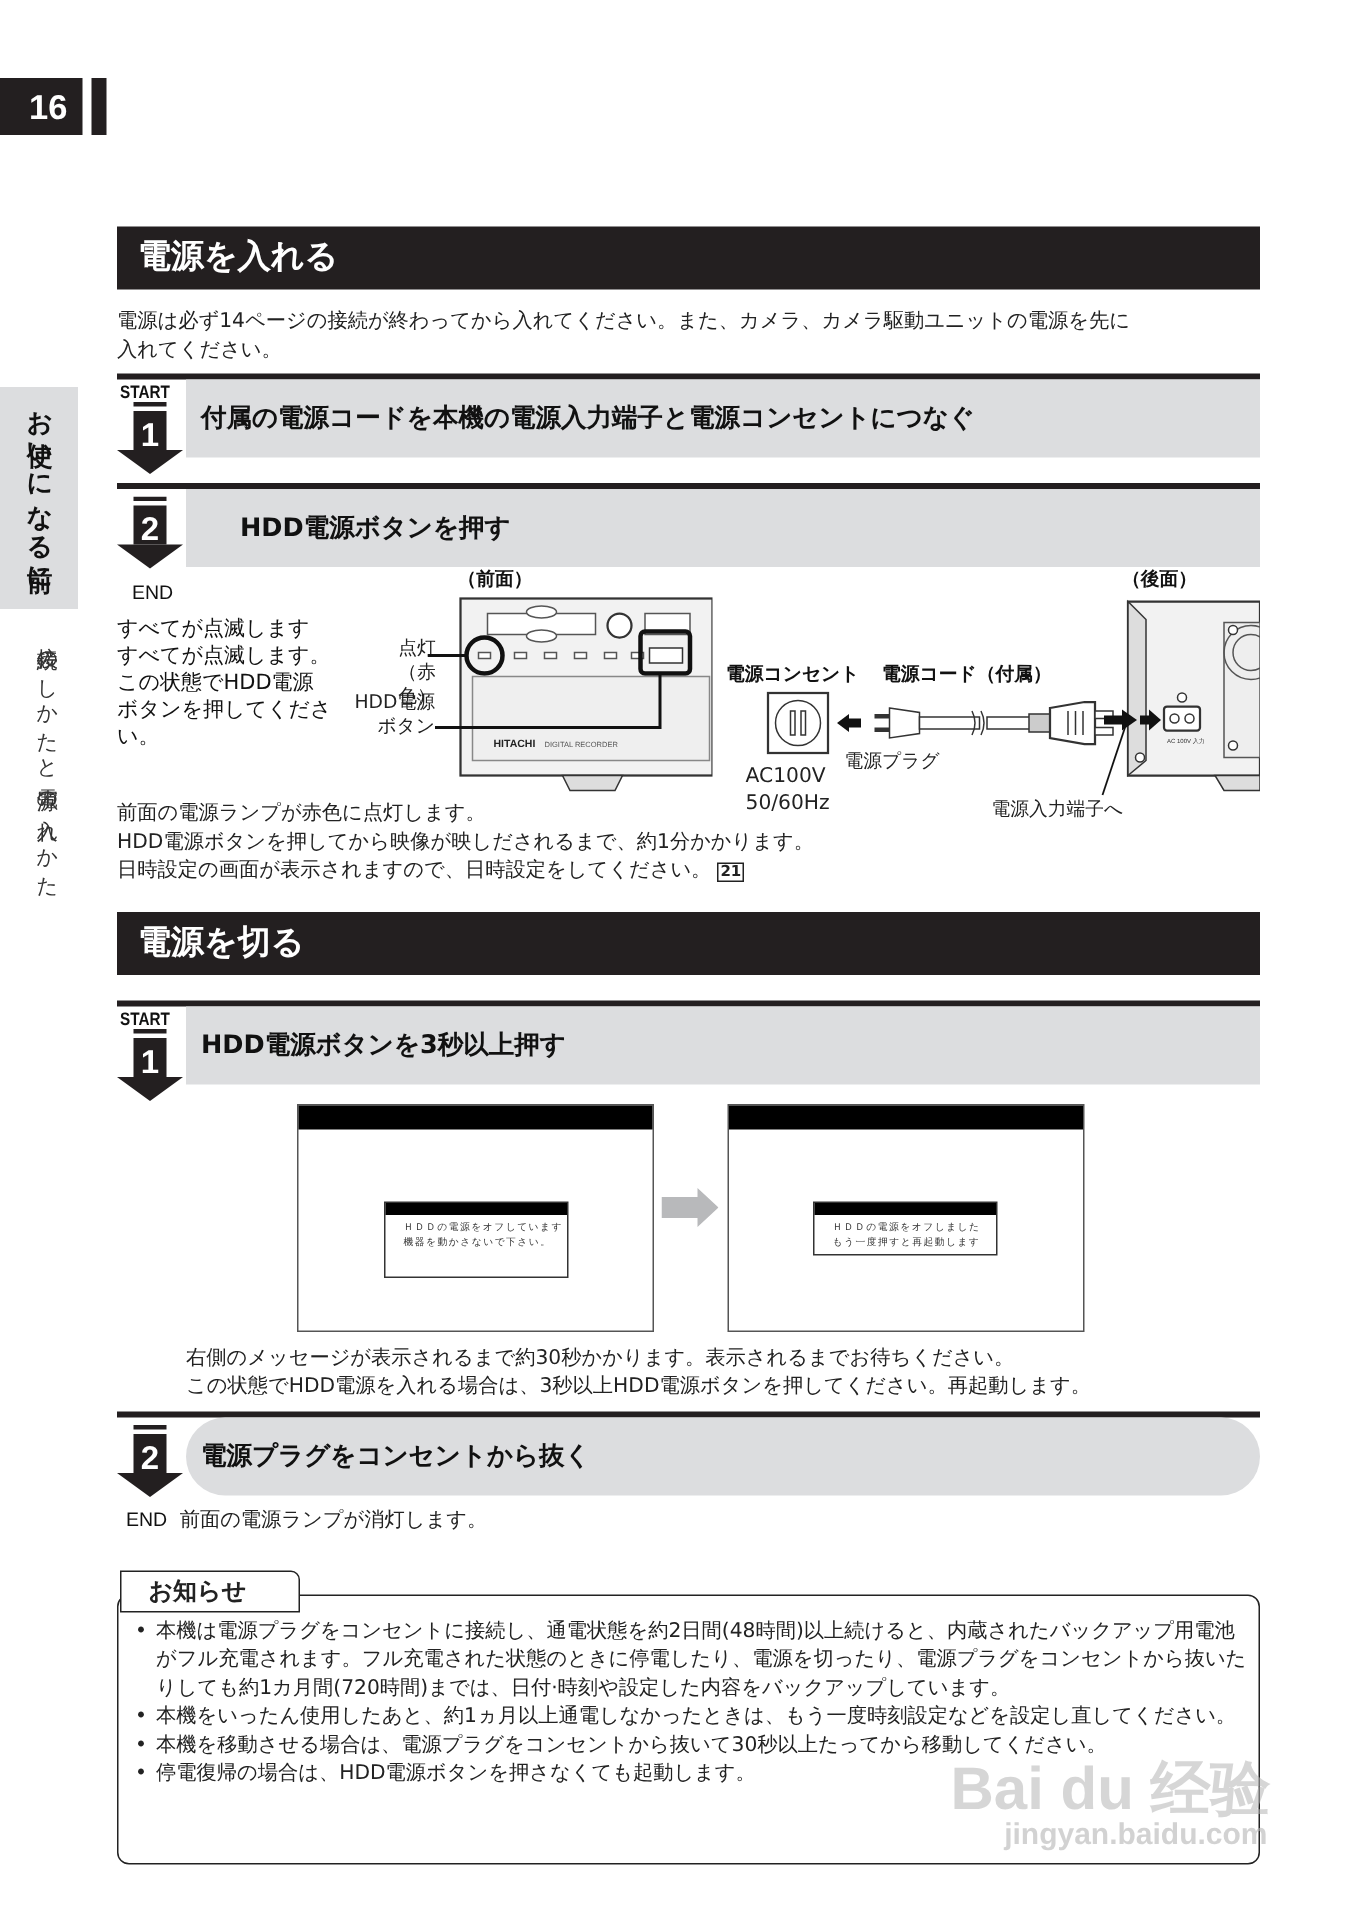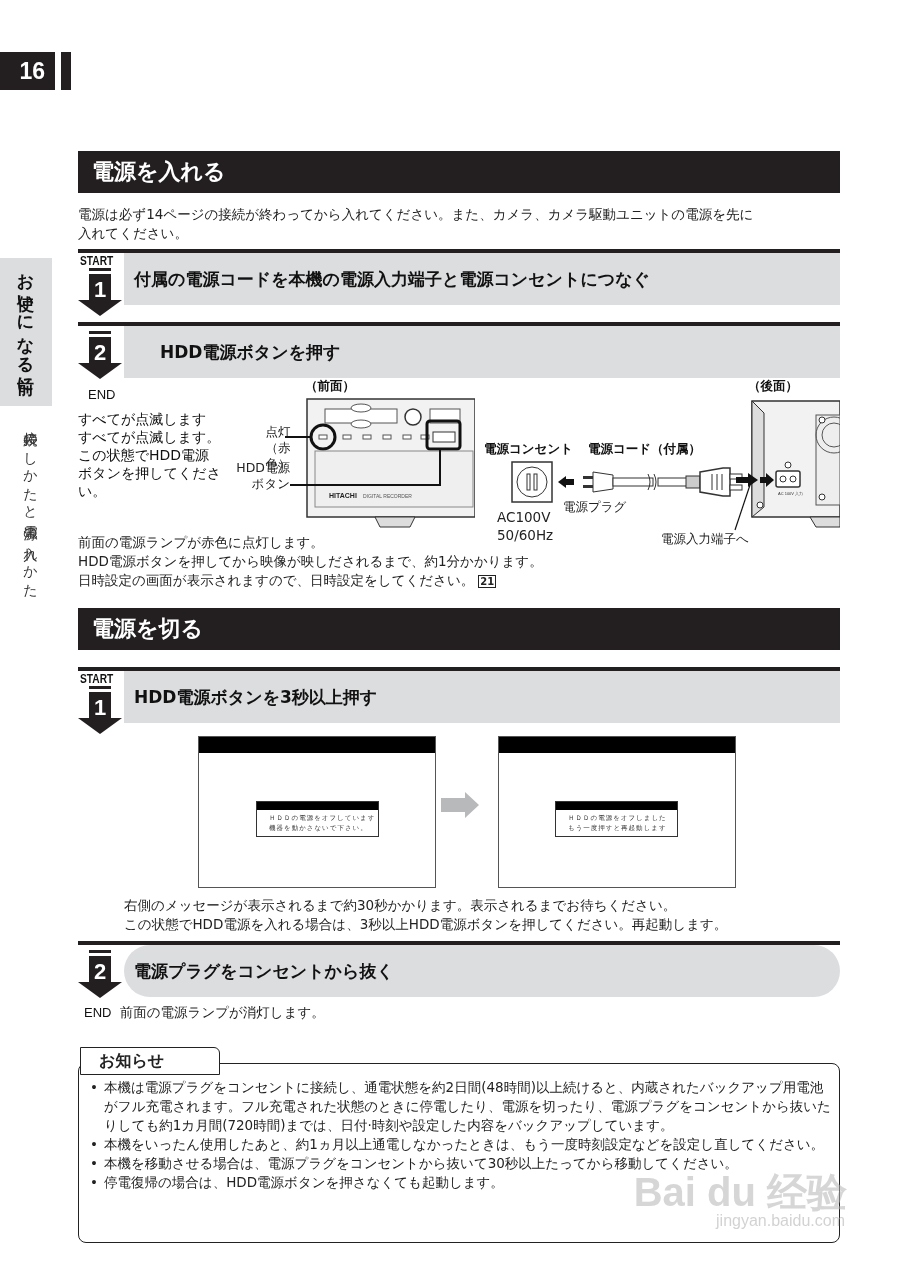--- a/index.html
+++ b/index.html
@@ -32,27 +32,27 @@
 
   
   .screen { background: #fff; border: 1.5px solid #555; }
   .screen-bar { position: absolute; left: 0; top: 0; right: 0; height: 16px; background: #000; }
   .dialog { position: absolute; border: 1.2px solid #333; background: #fff; }
   .dialog-bar { height: 8px; background: #000; }
   .dialog-text { font-size: 6.5px; line-height: 10px; letter-spacing: 1px; padding: 3px 0 2px 12px; color: #333; }
 
   
   .notice-box { left: 78px; top: 1063px; width: 762px; height: 180px; border: 1.5px solid #222; border-radius: 8px; }
-  .notice-tab { left: 80px; top: 1047px; width: 140px; height: 28px; background: #fff; border: 1.5px solid #222; border-radius: 0 6px 0 0; font-size: 16px; font-weight: bold; line-height: 26px; padding-left: 18px; }
+  .notice-tab { left: 80px; top: 1047px; width: 120px; height: 28px; background: #fff; border: 1.5px solid #222; border-radius: 0 6px 0 0; font-size: 16px; font-weight: bold; line-height: 26px; padding-left: 18px; }
   .notice-list { left: 88px; top: 1078px; width: 745px; list-style: none; }
   .notice-list li { font-size: 13.5px; line-height: 19px; padding-left: 16px; position: relative; color: #222; }
   .notice-list li::before { content: "•"; position: absolute; left: 2px; top: 0; }
 
   .watermark { right: 58px; top: 1165px; font-family: "Liberation Sans", sans-serif; color: rgba(180,180,180,0.55); font-size: 40px; font-weight: bold; }
-  .watermark2 { right: 60px; top: 1212px; font-family: "Liberation Sans", sans-serif; color: rgba(180,180,180,0.6); font-size: 16px; }
+  .watermark2 { right: 60px; top: 1212px; font-family: "Liberation Sans", sans-serif; color: rgba(180,180,180,0.6); font-size: 20px; font-weight: bold; }
 
   .label-sm { font-size: 12.5px; color: #222; line-height: 16px; }
   .label-bold { font-size: 12.5px; font-weight: bold; color: #111; }
 </style>
 </head>
 <body>
 
 <div class="abs page-num">16</div>
 <div class="abs page-num-bar"></div>
 
@@ -201,32 +201,32 @@
 <div class="abs start-label" style="left:80px; top:672px;">START</div>
 <svg class="abs step-arrow" style="left:78px; top:686px;" viewBox="0 0 44 60">
   <rect x="11" y="0" width="22" height="3" fill="#231f20"></rect>
   <rect x="11" y="6" width="22" height="26" fill="#231f20"></rect>
   <polygon points="0,32 44,32 22,48" fill="#231f20"></polygon>
   <text x="22" y="29" font-size="22" font-weight="bold" fill="#fff" text-anchor="middle" font-family="Liberation Sans, sans-serif">1</text>
 </svg>
 
 <div class="abs screen" style="left:198px; top:736px; width:238px; height:152px;">
   <div class="screen-bar"></div>
-  <div class="dialog" style="left:57px; top:64px; width:123px; height:36px;">
+  <div class="dialog" style="left:57px; top:64px; width:123px; height:51px;">
     <div class="dialog-bar"></div>
     <div class="dialog-text">
       <div>ＨＤＤの電源をオフしています</div>
       <div style="padding-left:0;">機器を動かさないで下さい。</div>
     </div>
   </div>
 </div>
 <svg class="abs" style="left:441px; top:792px;" width="38" height="26" viewBox="0 0 38 26">
   <polygon points="0,6 24,6 24,0 38,13 24,26 24,20 0,20" fill="#b8b9bb"></polygon>
 </svg>
-<div class="abs screen" style="left:485px; top:736px; width:238px; height:152px;margin-left:13px;">
+<div class="abs screen" style="left:485px; top:736px; width:238px; height:152px;">
   <div class="screen-bar"></div>
   <div class="dialog" style="left:56px; top:64px; width:123px; height:36px;">
     <div class="dialog-bar"></div>
     <div class="dialog-text">
       <div>ＨＤＤの電源をオフしました</div>
       <div>もう一度押すと再起動します</div>
     </div>
   </div>
 </div>
 

